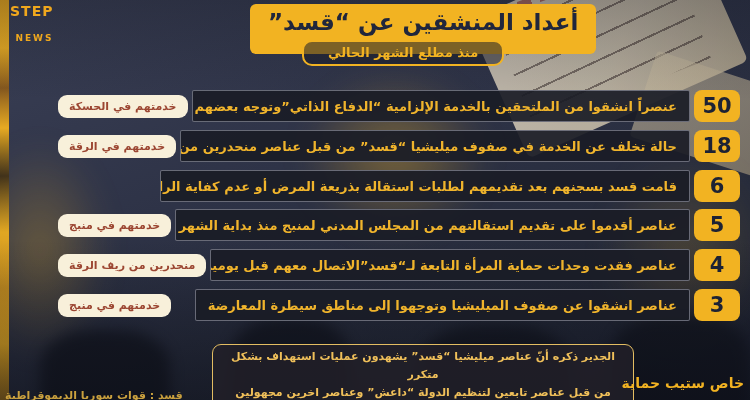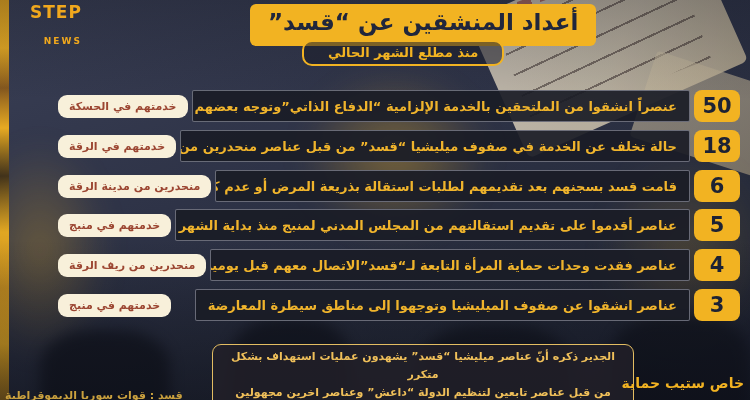--- a/index.html
+++ b/index.html
@@ -28,25 +28,25 @@
   .glow.g3{left:600px;top:150px;width:170px;height:200px;background:radial-gradient(closest-side,rgba(210,160,50,.22),transparent);}
   .silhouette{background:#131620;filter:blur(7px);opacity:.85;border-radius:40% 40% 0 0;}
   .s1{left:40px;top:330px;width:130px;height:90px;}
   .s2{left:230px;top:318px;width:120px;height:100px;}
   .s3{left:420px;top:325px;width:150px;height:95px;}
   .s4{left:610px;top:315px;width:140px;height:105px;}
   .vignette{left:0;top:0;width:750px;height:400px;
     background:linear-gradient(180deg,rgba(10,12,20,.25) 0%,rgba(10,12,20,0) 25%,rgba(10,12,20,0) 60%,rgba(10,12,20,.5) 100%);}
   
   .logo{left:10px;top:4px;color:#f0a81d;line-height:1;}
-  .logo .step{font-size:17px;font-weight:bold;letter-spacing:1px;padding-left:20px;}
+  .logo .step{font-size:14px;font-weight:bold;letter-spacing:1px;}
   .logo .news{font-size:9px;font-weight:bold;text-align:right;letter-spacing:2px;margin-top:16px;}
   
   .title{left:250px;top:4px;background:#f2b322;color:#20263c;
-    font-size:23px;font-weight:bold;padding:5px 18px 11px;border-radius:6px;white-space:nowrap;direction:rtl;}
+    font-size:23px;font-weight:bold;padding:5px 18px 19px;border-radius:6px;white-space:nowrap;direction:rtl;}
   .subtitle{left:302px;top:40px;border:2px solid #f2b322;border-radius:10px;
     background:rgba(28,30,42,.55);color:#f2b322;font-size:13px;font-weight:bold;
     padding:3px 24px 4px;white-space:nowrap;direction:rtl;}
   
   .row{left:58px;right:10px;height:32px;display:flex;direction:rtl;align-items:center;}
   .num{flex:0 0 auto;min-width:46px;height:32px;background:#f2b322;color:#1d2234;
     border-radius:8px;font-size:21px;font-weight:bold;display:flex;align-items:center;justify-content:center;
     box-sizing:border-box;padding:0 0;}
   .bar{flex:0 1 auto;margin-right:4px;height:32px;line-height:32px;
     background:rgba(26,28,38,.92);border:1px solid rgba(170,172,185,.55);border-radius:2px;
@@ -99,21 +99,20 @@
 <div class="abs row r2">
   <div class="num">18</div>
   <div class="bar">حالة تخلف عن الخدمة في صفوف ميليشيا “قسد” من قبل عناصر منحدرين من الحسكة</div>
   <div class="spacer"></div>
   <div class="tag">خدمتهم في الرقة</div>
 </div>
 <div class="abs row r3">
   <div class="num">6</div>
   <div class="bar">قامت قسد بسجنهم بعد تقديمهم لطلبات استقالة بذريعة المرض أو عدم كفاية الراتب الشهري</div>
   <div class="spacer"></div>
-  <div class="tag">منحدرين من مدينة الرقة</div>
 </div>
 <div class="abs row r4">
   <div class="num">5</div>
   <div class="bar">عناصر أقدموا على تقديم استقالتهم من المجلس المدني لمنبج منذ بداية الشهر الحالي</div>
   <div class="spacer"></div>
   <div class="tag">خدمتهم في منبج</div>
 </div>
 <div class="abs row r5">
   <div class="num">4</div>
   <div class="bar">عناصر فقدت وحدات حماية المرأة التابعة لـ“قسد”الاتصال معهم قبل يومين</div>

